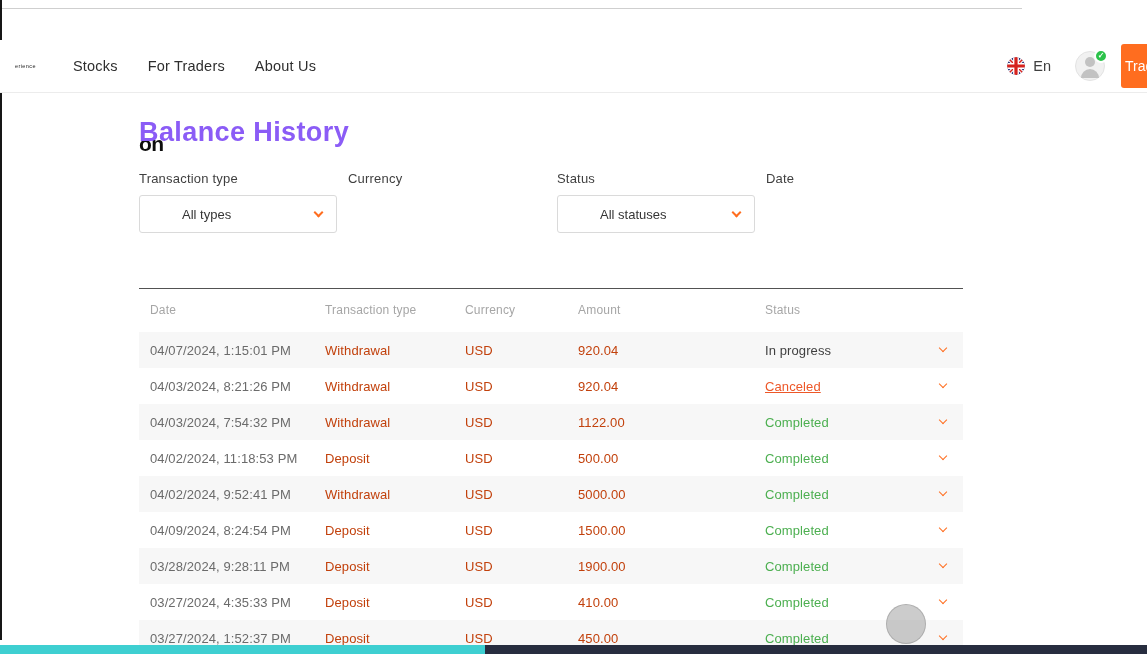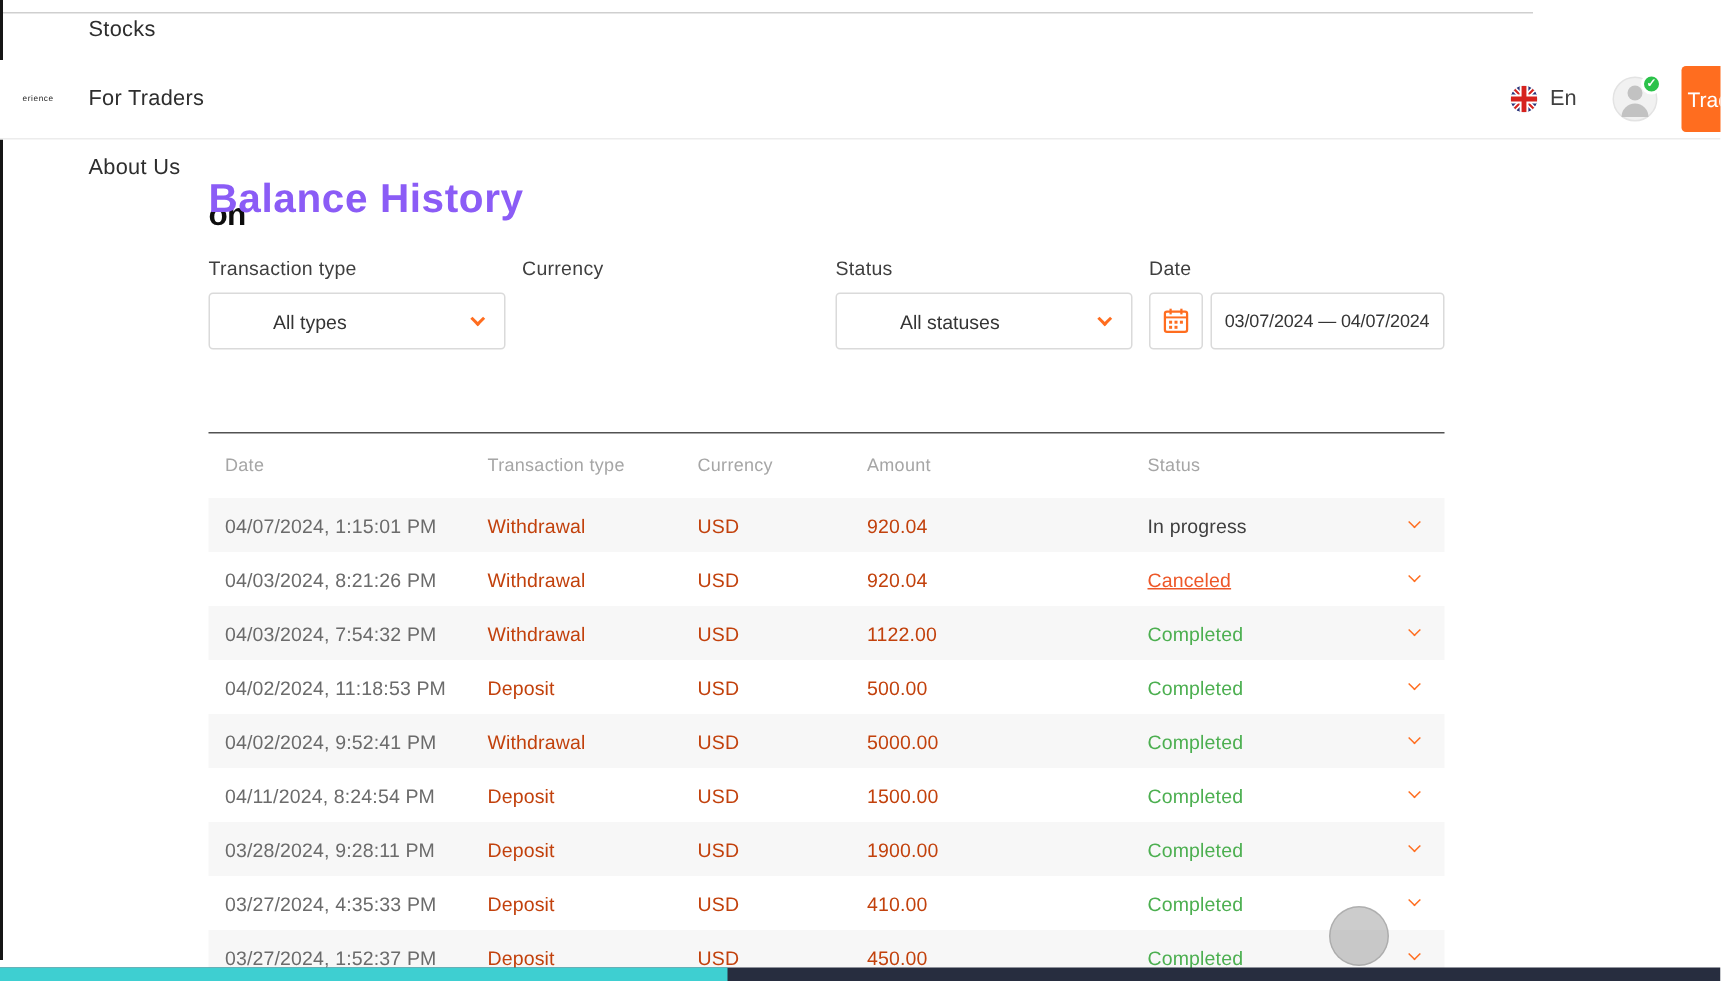--- a/index.html
+++ b/index.html
@@ -23,21 +23,21 @@
   .bottom-bar .cyan{position:absolute;left:0;top:0;width:485px;height:9px;background:#3ecfd1;}
   .fab{position:absolute;left:886px;top:604px;width:40px;height:40px;border-radius:50%;
        background:rgba(162,162,162,.55);border:1px solid rgba(120,120,120,.35);z-index:30;}
 
   
   .nav{position:absolute;top:40px;left:0;right:0;height:53px;background:#fff;
        border-bottom:1px solid #ececec;display:flex;align-items:center;}
   .logo{margin-left:15px;width:30px;flex:0 0 auto;line-height:1;cursor:pointer;}
   .logo .main{font-weight:800;font-size:21px;color:#0d0d0d;letter-spacing:-.5px;}
   .logo .sub{font-size:5.5px;color:#222;letter-spacing:.4px;margin-top:2px;}
-  .nav-links{display:flex;gap:30px;margin-left:14px;list-style:none;flex-direction:column;}
+  .nav-links{display:flex;gap:30px;margin-left:28px;list-style:none;}
   .nav-links li{font-size:14.5px;color:#2e2e2e;cursor:pointer;letter-spacing:.2px;}
   .nav-right{margin-left:auto;display:flex;align-items:center;}
   .flag{width:18px;height:18px;border-radius:50%;overflow:hidden;flex:0 0 auto;cursor:pointer;}
   .lang{font-size:14.5px;color:#404040;margin-left:8px;cursor:pointer;}
   .avatar{position:relative;width:30px;height:30px;border-radius:50%;background:#f1f1f1;
           border:1px solid #e3e3e3;margin-left:24px;cursor:pointer;}
   .avatar .head{position:absolute;top:5px;left:9px;width:10px;height:10px;border-radius:50%;background:#c2c2c2;}
   .avatar .body{position:absolute;bottom:2px;left:5px;width:18px;height:9px;border-radius:9px 9px 0 0;background:#c2c2c2;}
   .badge{position:absolute;top:-3px;right:-4px;width:14px;height:14px;border-radius:50%;
          background:#2bc24a;border:2px solid #fff;color:#fff;font-size:8px;line-height:10px;
@@ -140,36 +140,20 @@
     </div>
     <div class="filter">
       <div class="flabel">Status</div>
       <div class="select">
         <span>All statuses</span>
         <i class="chev"></i>
       </div>
     </div>
     <div class="filter">
       <div class="flabel">Date</div>
-      <div class="datewrap">
-        <span class="cal-btn">
-          <svg width="20" height="20" viewBox="0 0 20 20" aria-hidden="true">
-            <rect x="2.6" y="3.8" width="14.8" height="13.4" rx="1.4" fill="none" stroke="#ff6d1f" stroke-width="1.5"></rect>
-            <line x1="6.4" y1="1.8" x2="6.4" y2="5.6" stroke="#ff6d1f" stroke-width="1.5"></line>
-            <line x1="13.6" y1="1.8" x2="13.6" y2="5.6" stroke="#ff6d1f" stroke-width="1.5"></line>
-            <line x1="2.6" y1="7.6" x2="17.4" y2="7.6" stroke="#ff6d1f" stroke-width="1.3"></line>
-            <rect x="5.4" y="9.8" width="2" height="2" fill="#ff6d1f"></rect>
-            <rect x="9" y="9.8" width="2" height="2" fill="#ff6d1f"></rect>
-            <rect x="12.6" y="9.8" width="2" height="2" fill="#ff6d1f"></rect>
-            <rect x="5.4" y="13.2" width="2" height="2" fill="#ff6d1f"></rect>
-            <rect x="9" y="13.2" width="2" height="2" fill="#ff6d1f"></rect>
-          </svg>
-        </span>
-        <span class="date-field">03/07/2024 — 04/07/2024</span>
-      </div>
     </div>
   </div>
 
   <div class="table">
     <div class="thead">
       <span>Date</span>
       <span>Transaction type</span>
       <span>Currency</span>
       <span>Amount</span>
       <span>Status</span>
@@ -226,21 +210,21 @@
         <span class="c">Withdrawal</span>
         <span class="c">USD</span>
         <span class="c">5000.00</span>
         <span class="c" data-status="Completed">Completed</span>
         <span class="chev-cell">
             <i class="chev sm"></i>
           </span>
       </div>
 
       <div class="trow">
-        <span class="c date">04/11/2024, 8:24:54 PM</span>
+        <span class="c date">04/09/2024, 8:24:54 PM</span>
         <span class="c">Deposit</span>
         <span class="c">USD</span>
         <span class="c">1500.00</span>
         <span class="c" data-status="Completed">Completed</span>
         <span class="chev-cell">
             <i class="chev sm"></i>
           </span>
       </div>
 
       <div class="trow">

